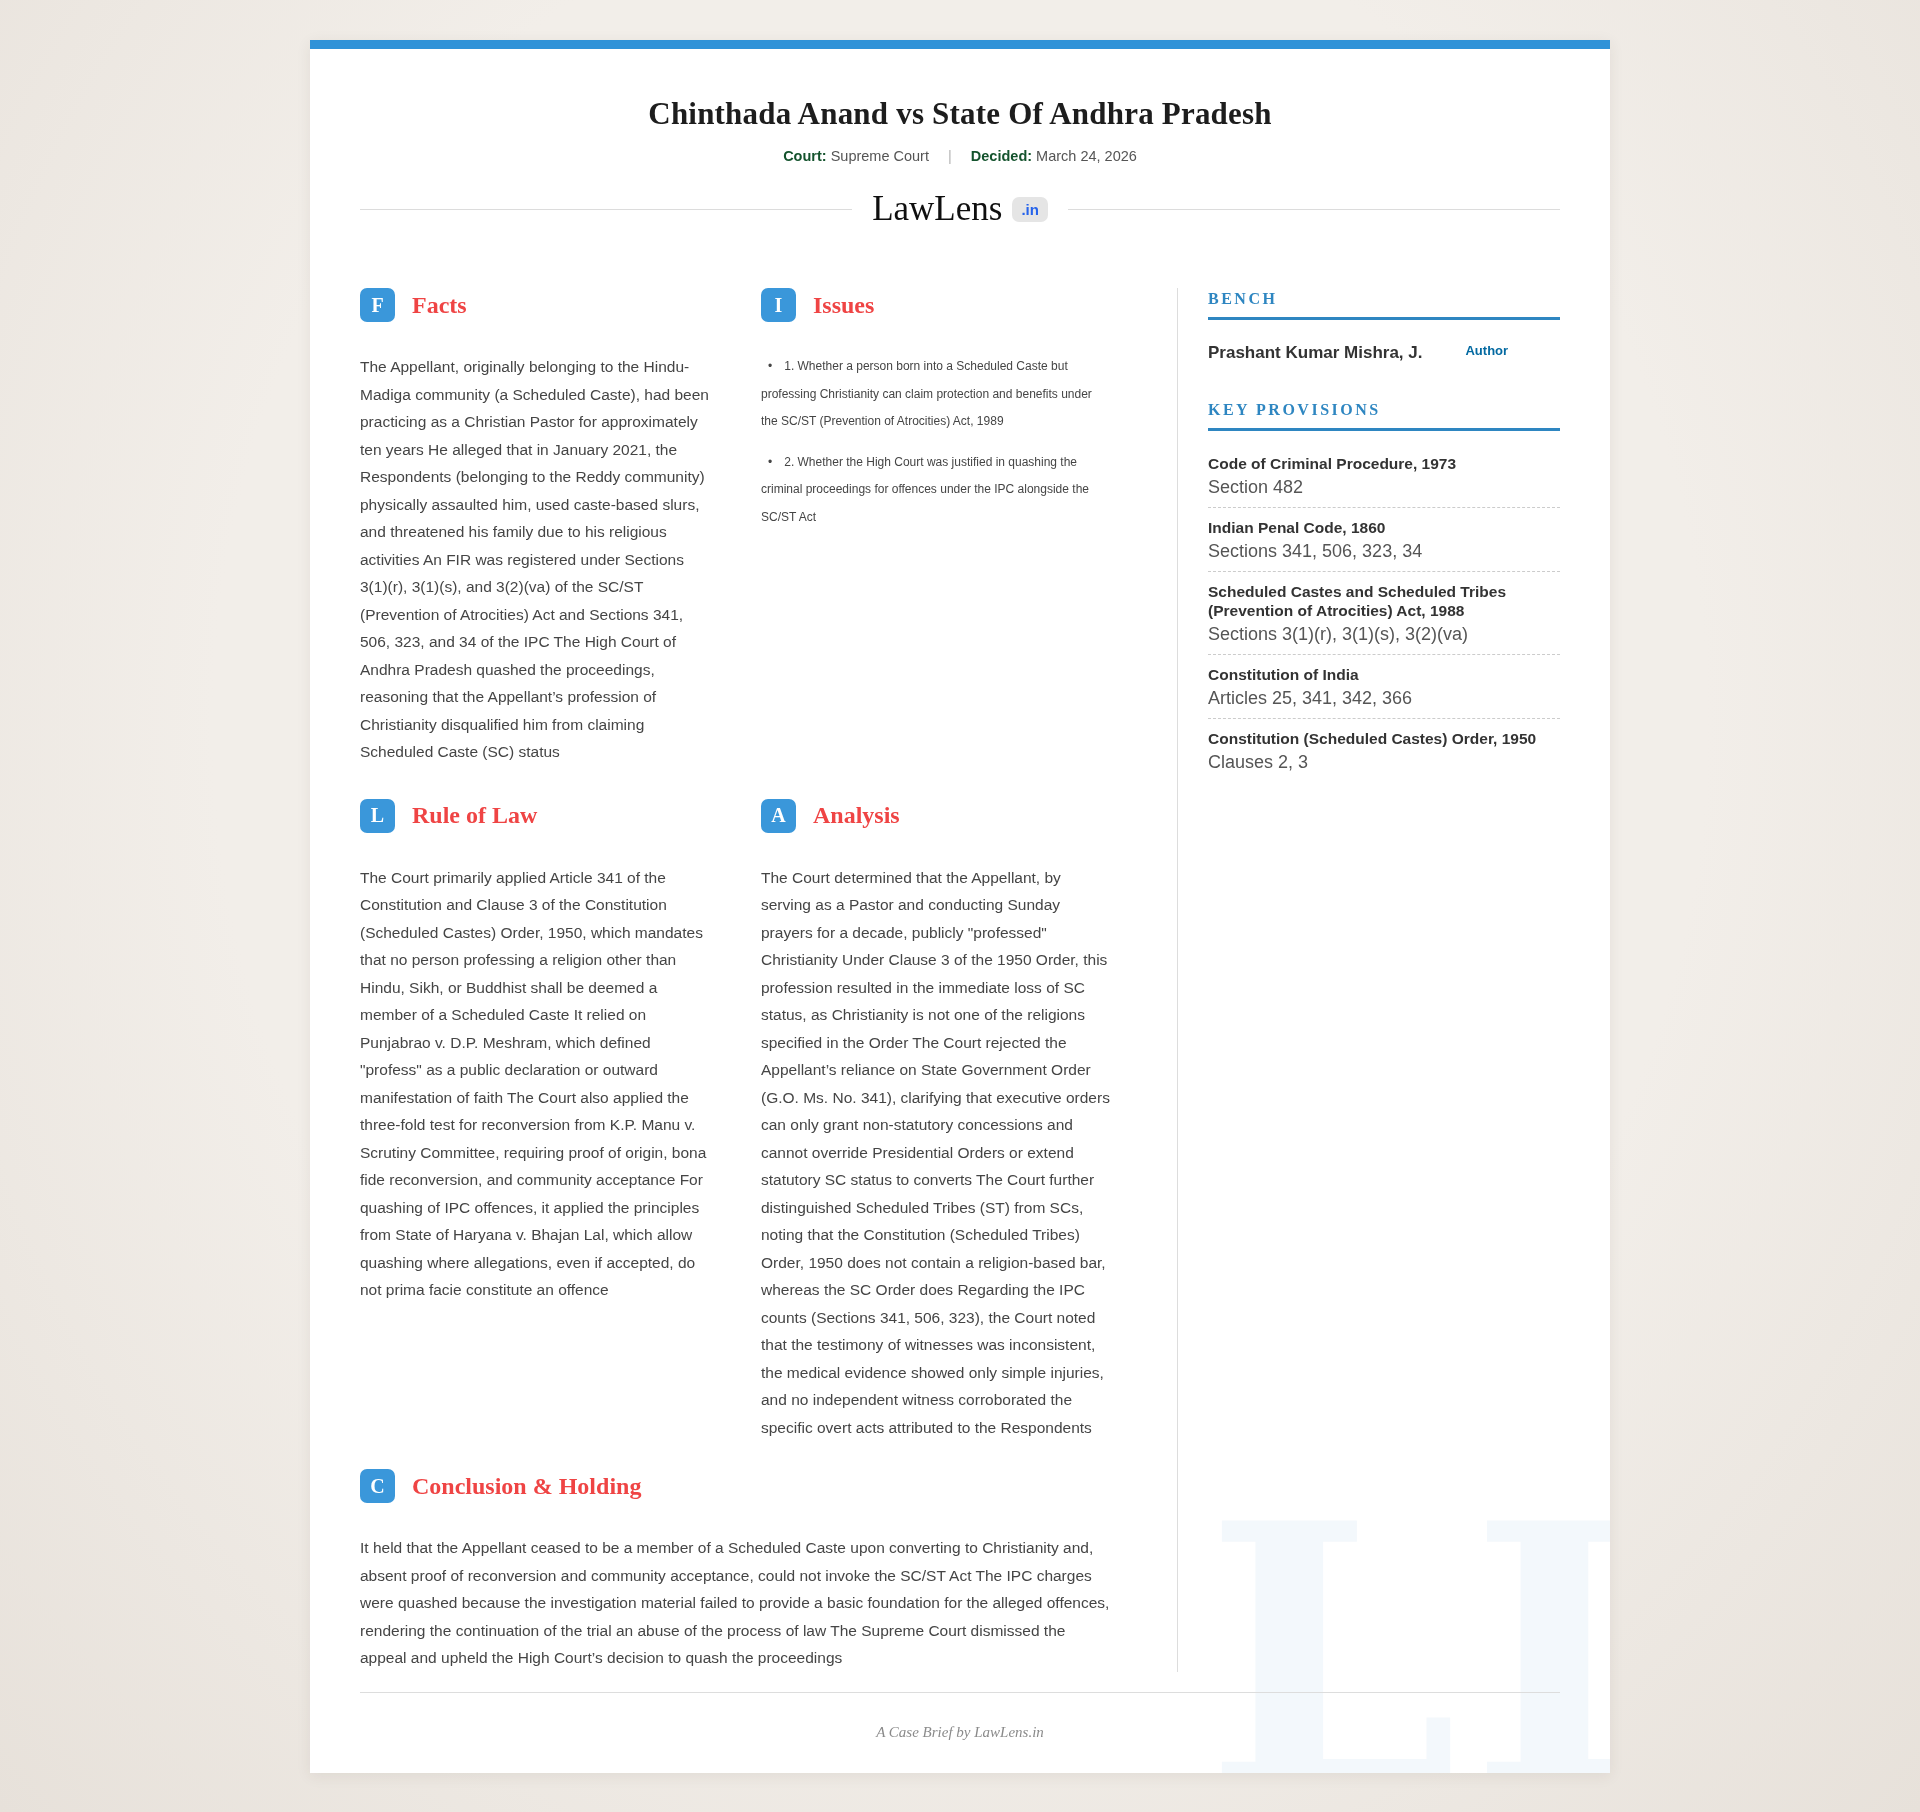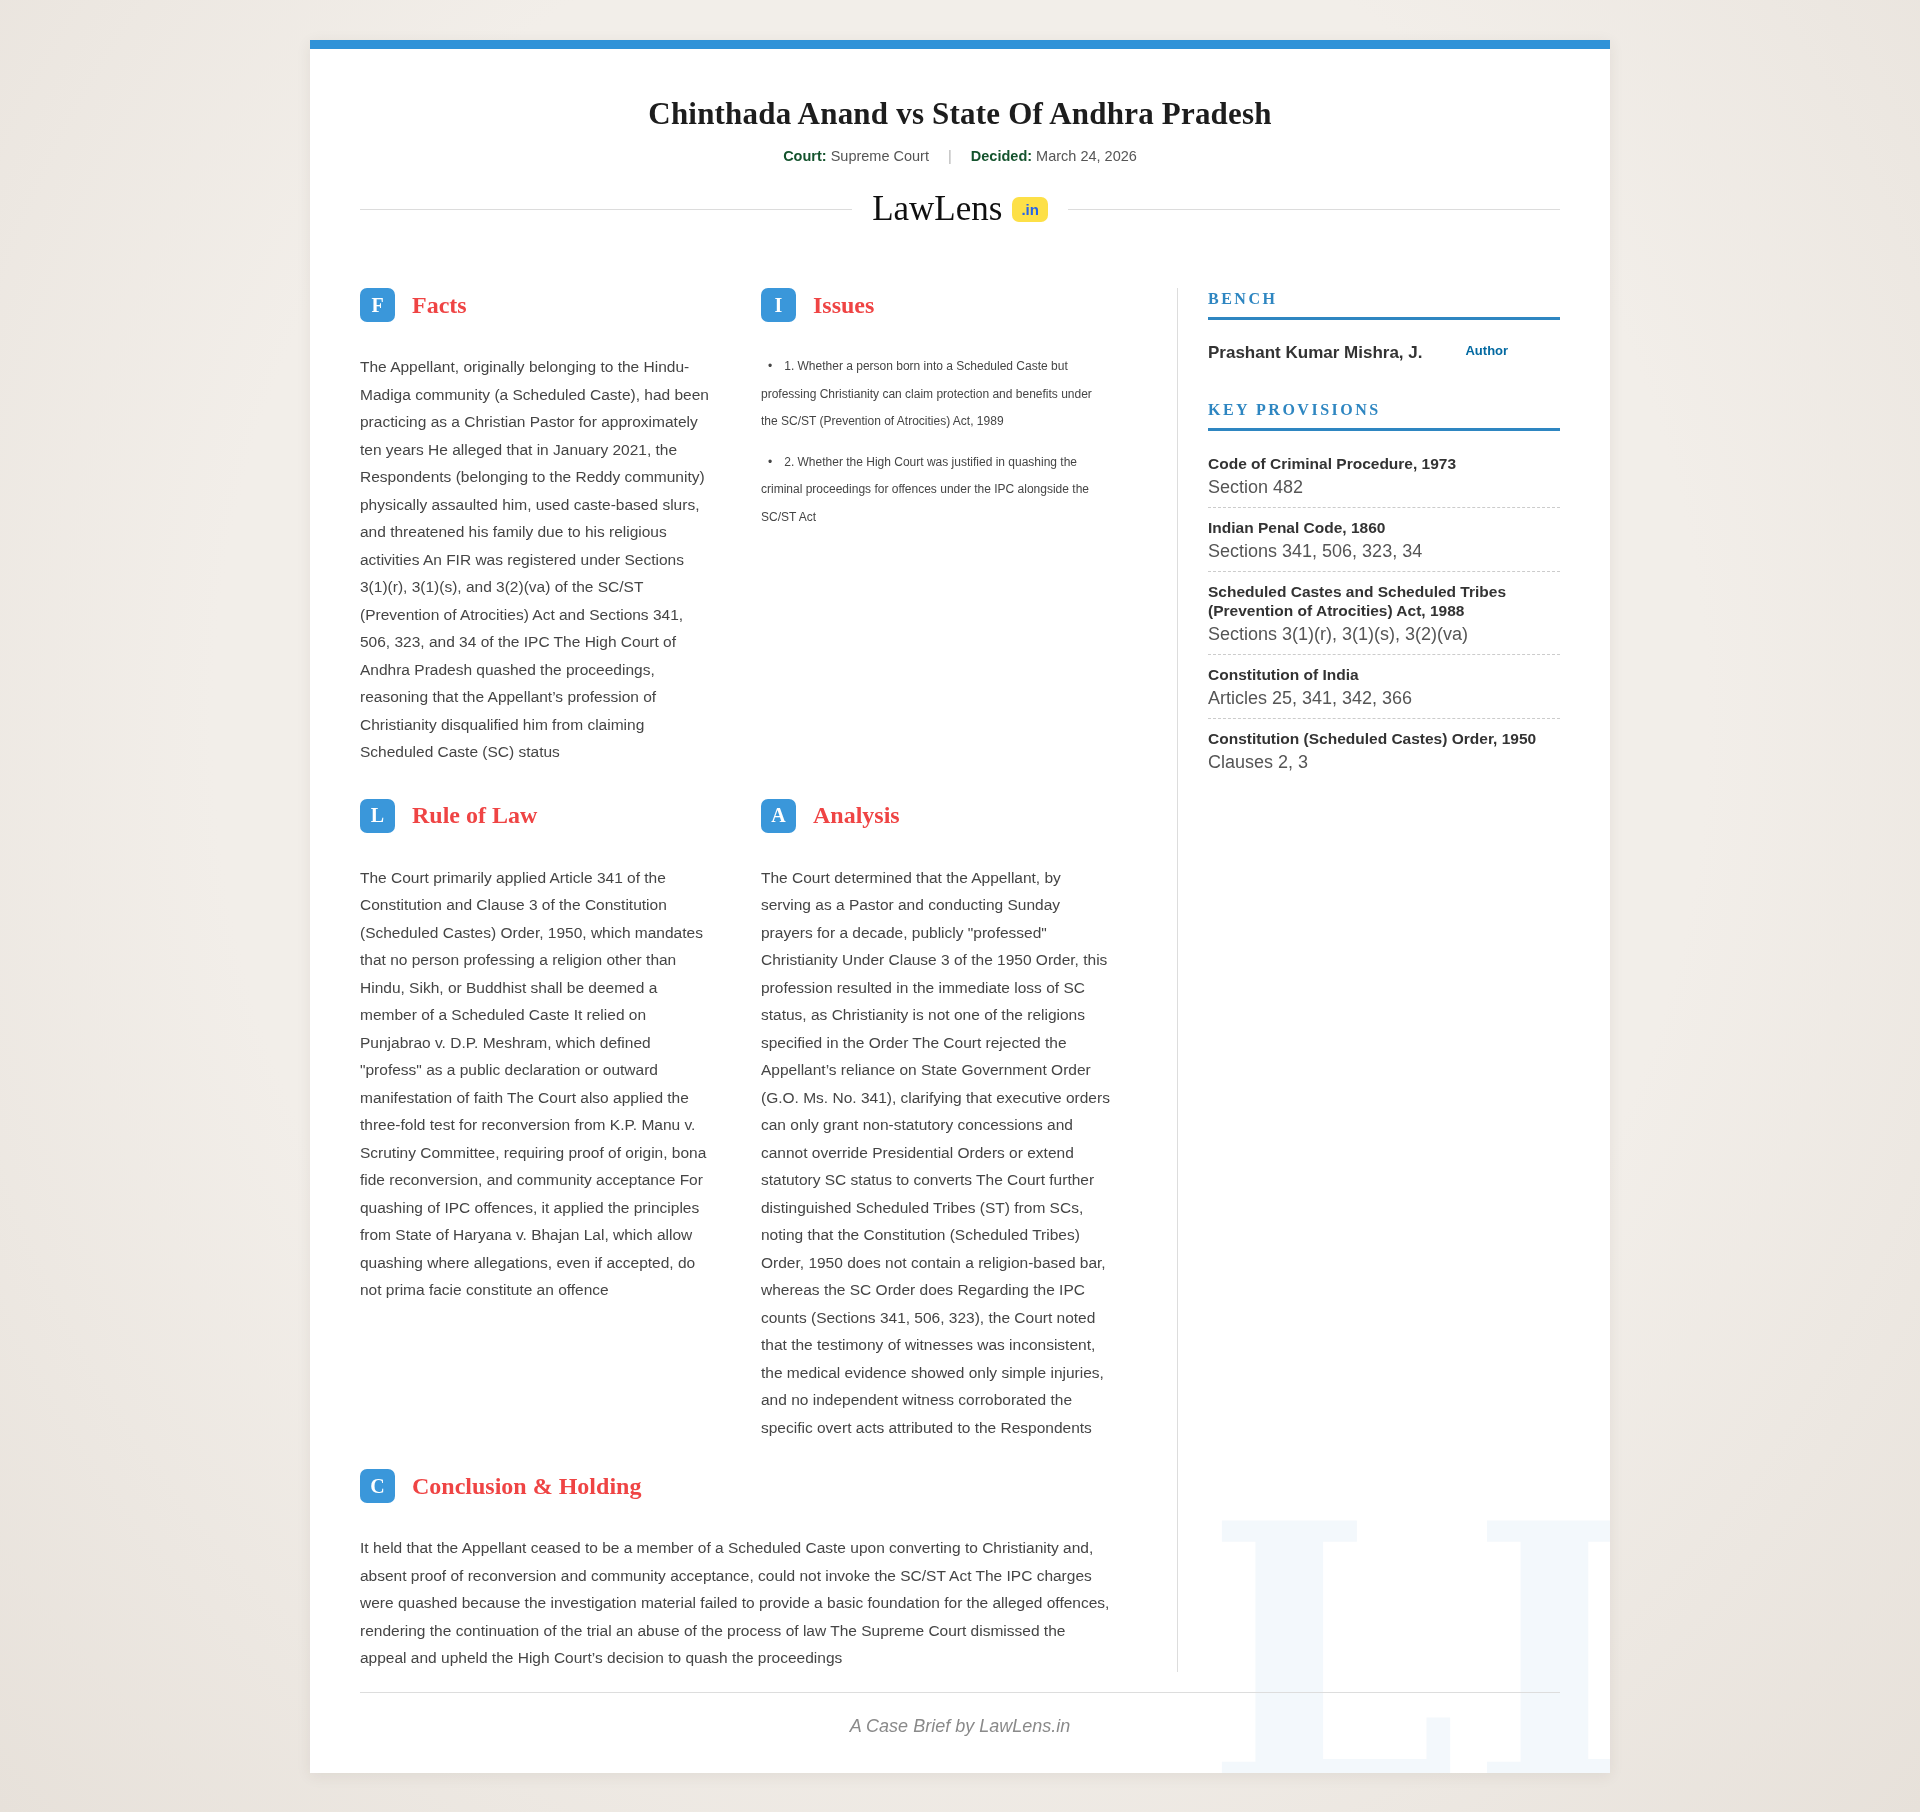--- a/index.html
+++ b/index.html
@@ -63,21 +63,21 @@
     display:flex;align-items:center;
     padding:0 20px;
     cursor:pointer;
   }
   .logo .brand{
     font-family:"Liberation Serif", serif;
     font-size:35px;color:#0f0f0f;
   }
   .logo .tld{
     margin-left:10px;
-    background:#fde047;color:#2563eb;
+    background:#e5e5e5;color:#2563eb;
     font-size:15px;font-weight:bold;
     padding:4px 9px;border-radius:7px;
   }
   
   .content-grid{
     display:grid;
     grid-template-columns:751px 1fr;
     margin-top:59px;
   }
   .cols{
@@ -149,25 +149,25 @@
     font-size:15.5px;line-height:19px;font-weight:bold;color:#333;
   }
   .prov .p-detail{
     margin-top:4px;
     font-size:18px;line-height:20px;color:#555;
   }
   
   .footer{
     border-top:1px solid #ddd;
     margin-top:20px;
-    padding-top:23px;
+    padding-top:31px;
     text-align:center;
-    font-family:Liberation Sans, sans-serif;
+    font-family:Liberation Serif, serif;
     font-style:italic;
-    font-size:18px;color:#8a8a8a;
+    font-size:15px;color:#8a8a8a;
   }
 </style>
 </head>
 <body>
 
 <div class="card">
   <div class="watermark">LL</div>
 
   <h1 class="case-title">Chinthada Anand vs State Of Andhra Pradesh</h1>
 

